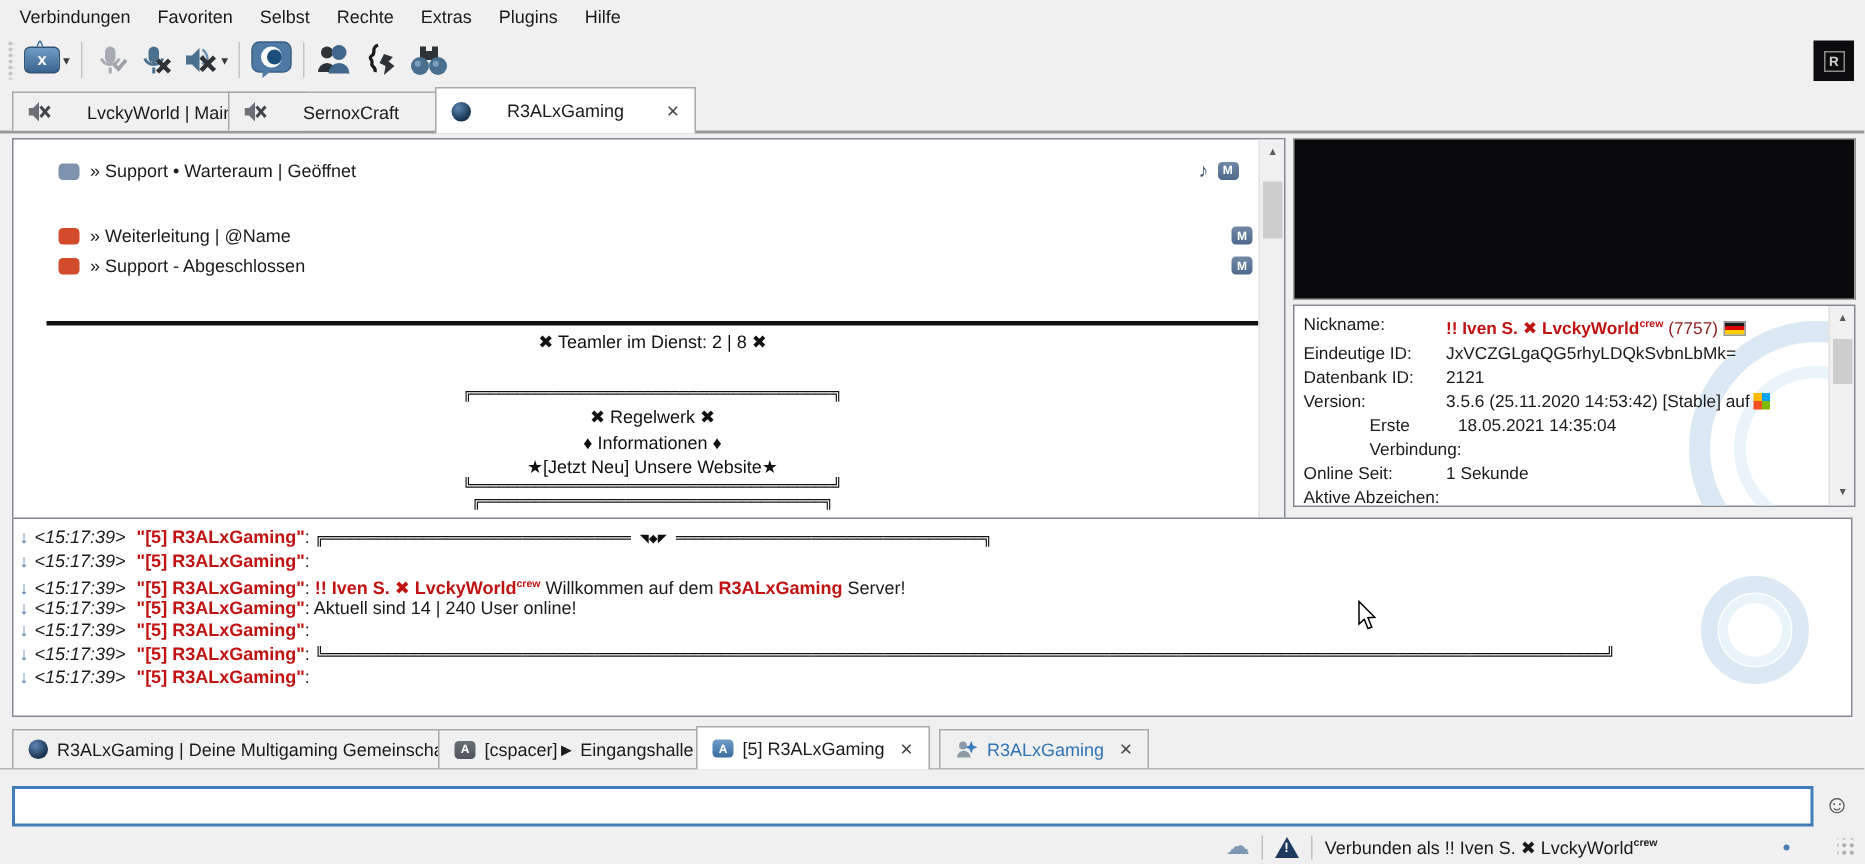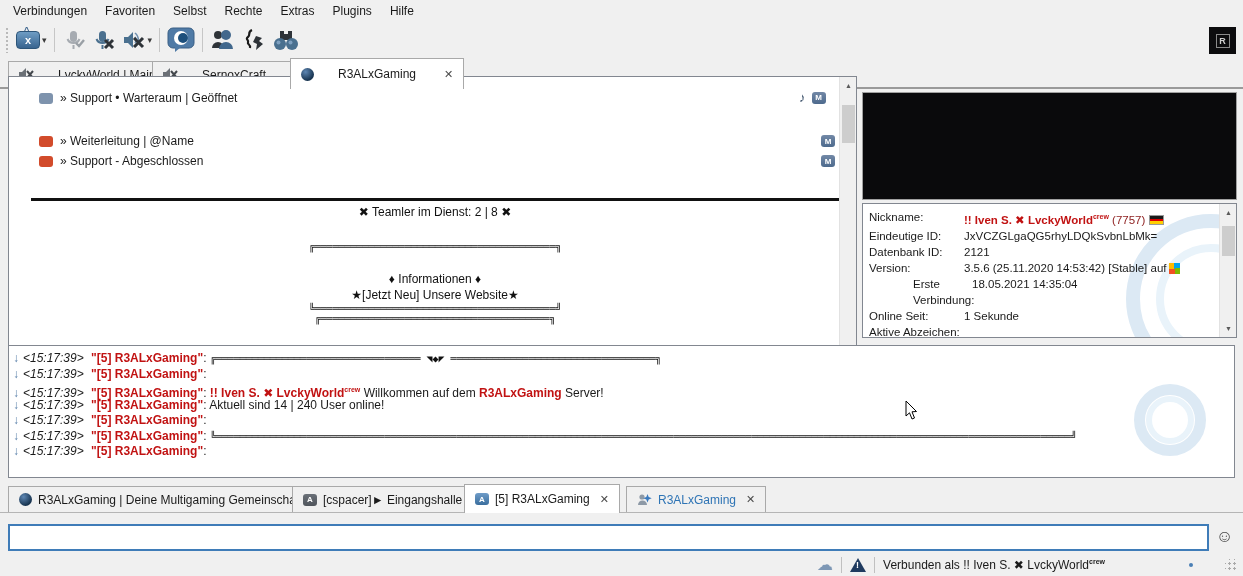--- a/index.html
+++ b/index.html
@@ -39,21 +39,21 @@
   .stab.active { top:0; height:31px; background:#fff; z-index:5; }
   .tab-close { color:#4a4a4a; font-weight:bold; font-size:11px; margin-left:4px; }
   .sphere { width:13px; height:13px; border-radius:50%;
     background:radial-gradient(circle at 35% 30%, #5d86b3, #17334f 70%); }
 
   
   .mutespk { position:relative; width:15px; height:13px; }
 
   
   .panel { background:#fff; border:1px solid #828790; }
-  #channel-panel { left:8px; top:76px; width:849px; height:318px; overflow:hidden; }
+  #channel-panel { left:8px; top:92px; width:849px; height:318px; overflow:hidden; }
   #banner { left:862px; top:92px; width:375px; height:108px; background:#0a0a0c; border:1px solid #a0a0a0; }
   #info-panel { left:862px; top:203px; width:375px; height:135px; overflow:hidden; }
   #chat-panel { left:8px; top:345px; width:1227px; height:133px; overflow:hidden; }
 
   
   .chan-row { position:absolute; left:30px; display:flex; align-items:center; gap:7px; height:16px; font-size:12px; }
   .chan-bubble { position:relative; width:14px; height:11px; border-radius:3px; }
   .chan-bubble:after { content:""; position:absolute; left:2px; bottom:-3px;
     border:3px solid transparent; border-top-color:inherit; }
   .cb-blue { background:#7e93ad; border-top-color:#7e93ad; }
@@ -264,20 +264,21 @@
     <div class="chan-bubble cb-red"></div>
     <span>» Support - Abgeschlossen</span>
   </div>
   <div class="chan-right" style="top:78px; left:812px;">
     <div class="mod-bubble">M</div>
   </div>
 
   <div class="tree-divider" style="top:121px;"></div>
   <div class="ctr" style="top:128px;">✖  Teamler im Dienst: 2 | 8  ✖</div>
   <div class="ctr boxline" style="top:164px;">╔════════════════════════════════════════╗</div>
+  <div class="ctr" style="top:178px;">✖ Regelwerk ✖</div>
   <div class="ctr" style="top:195px;">♦ Informationen ♦</div>
   <div class="ctr" style="top:211px;">★[Jetzt Neu] Unsere Website★</div>
   <div class="ctr boxline" style="top:226px;">╚════════════════════════════════════════╝</div>
   <div class="ctr boxline" style="top:236px;">╔══════════════════════════════════════╗</div>
 
   <div class="vscroll">
     <div class="scroll-arrow" style="top:0;">▲</div>
     <div class="scroll-thumb" style="top:28px; height:38px;"></div>
     <div class="scroll-arrow" style="bottom:0;">▼</div>
   </div>

